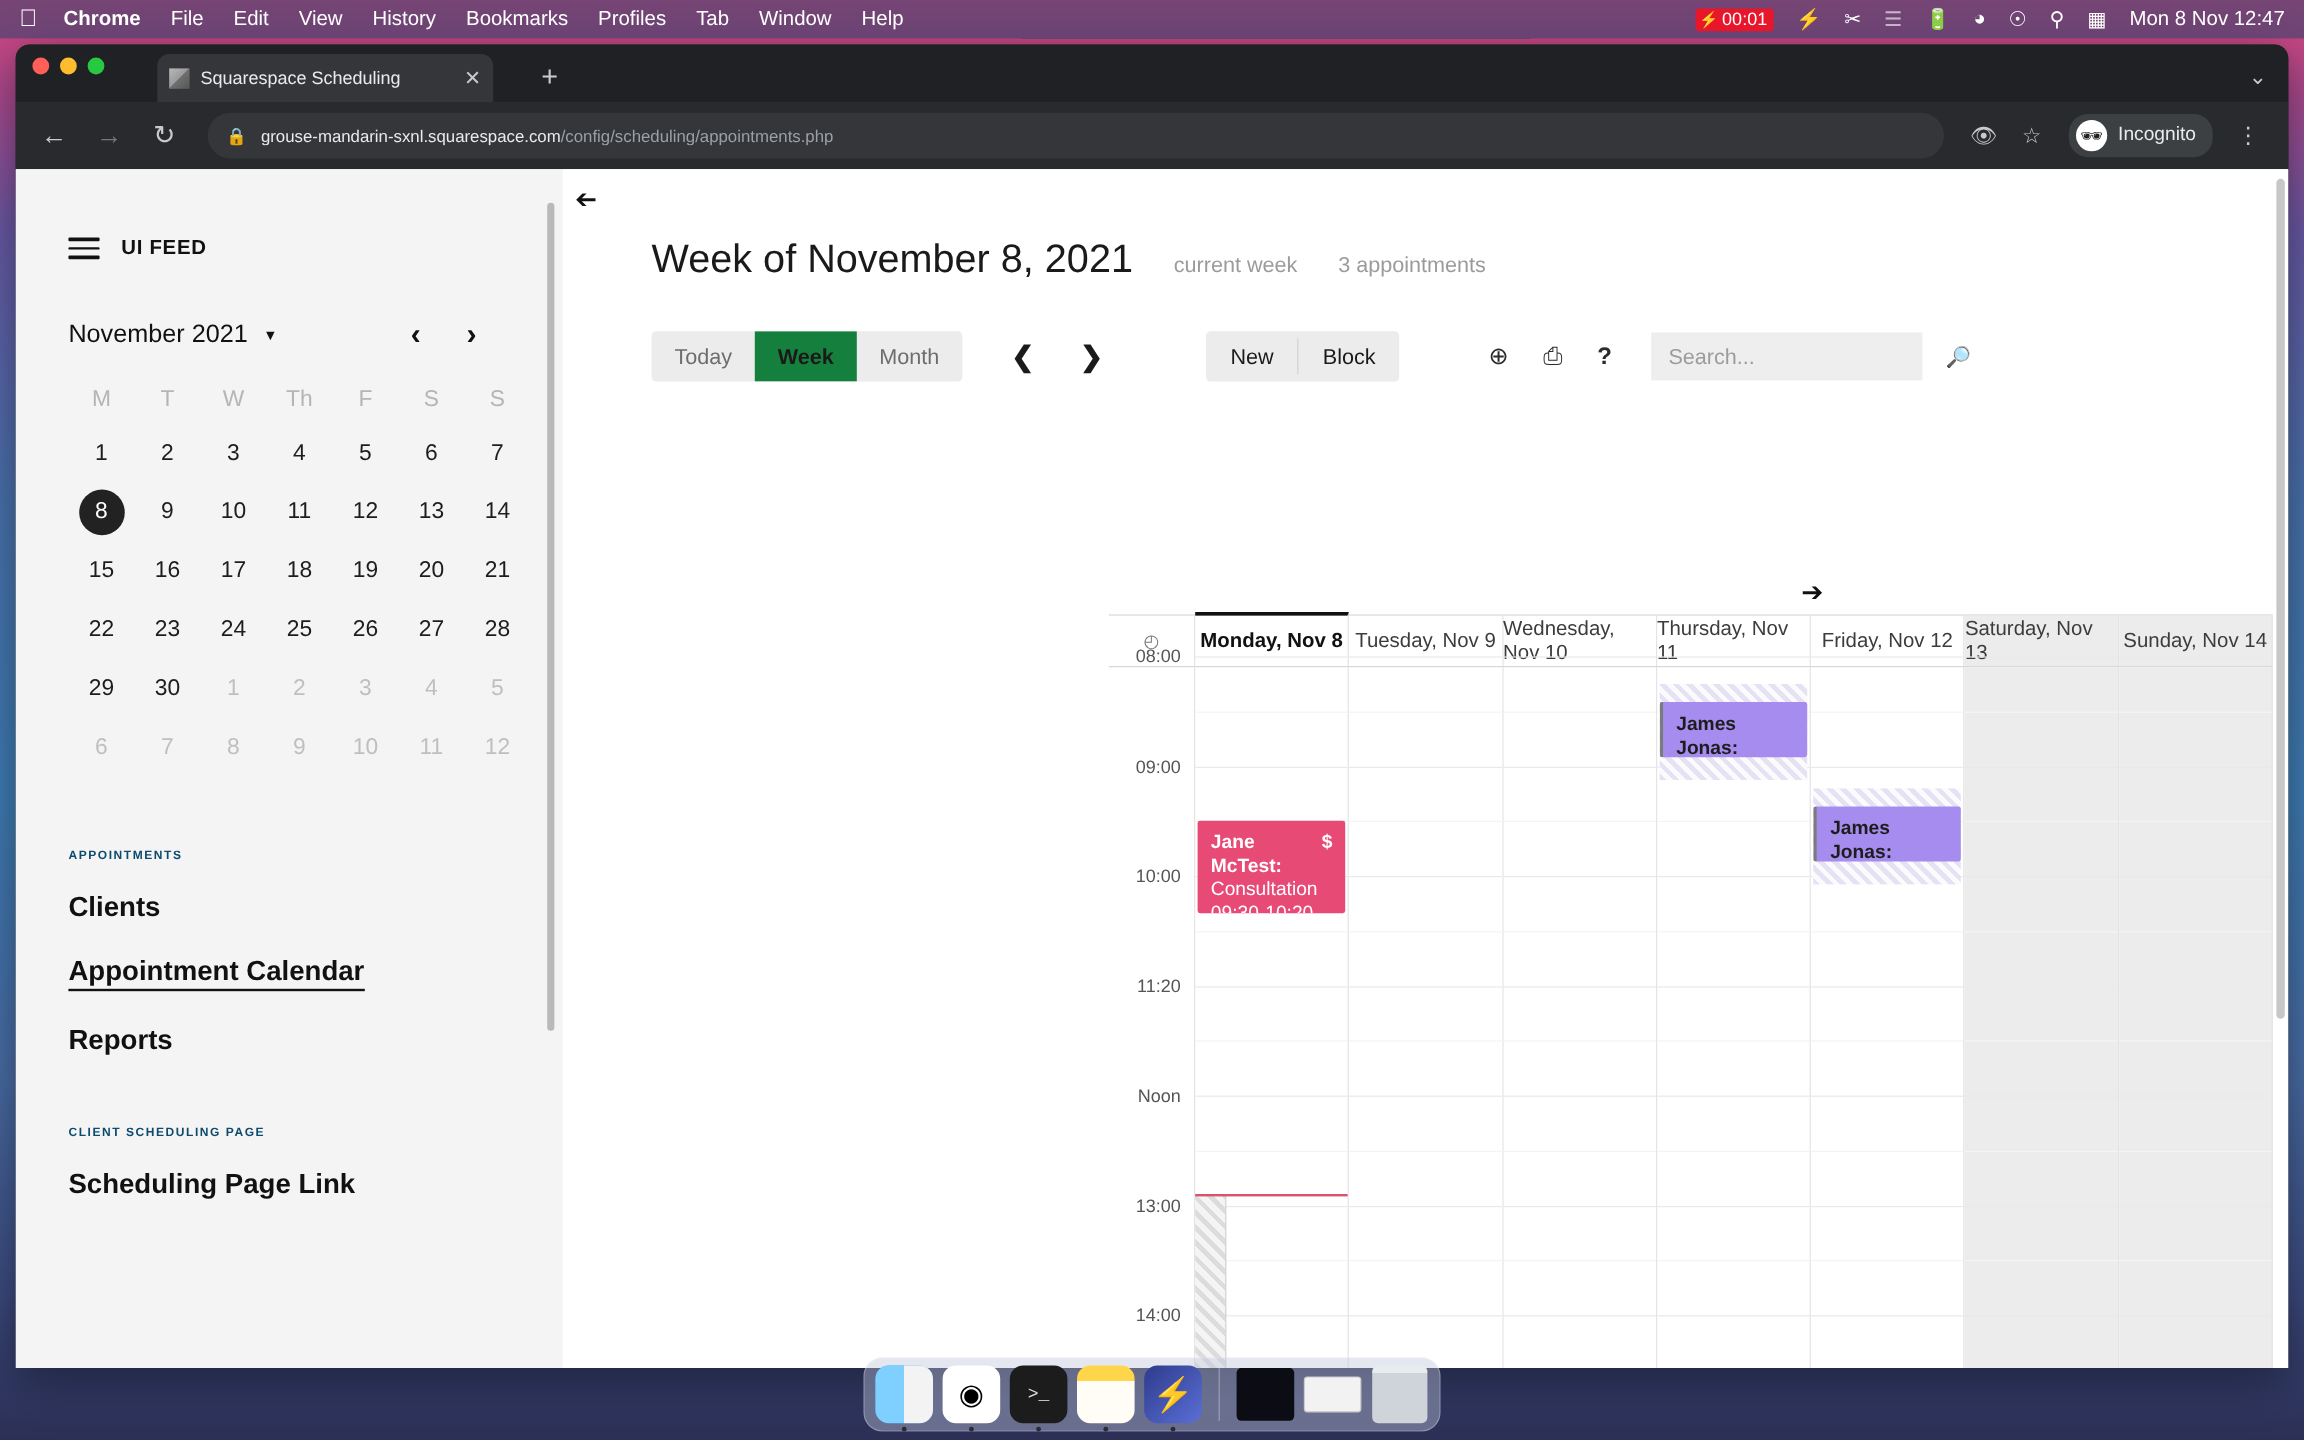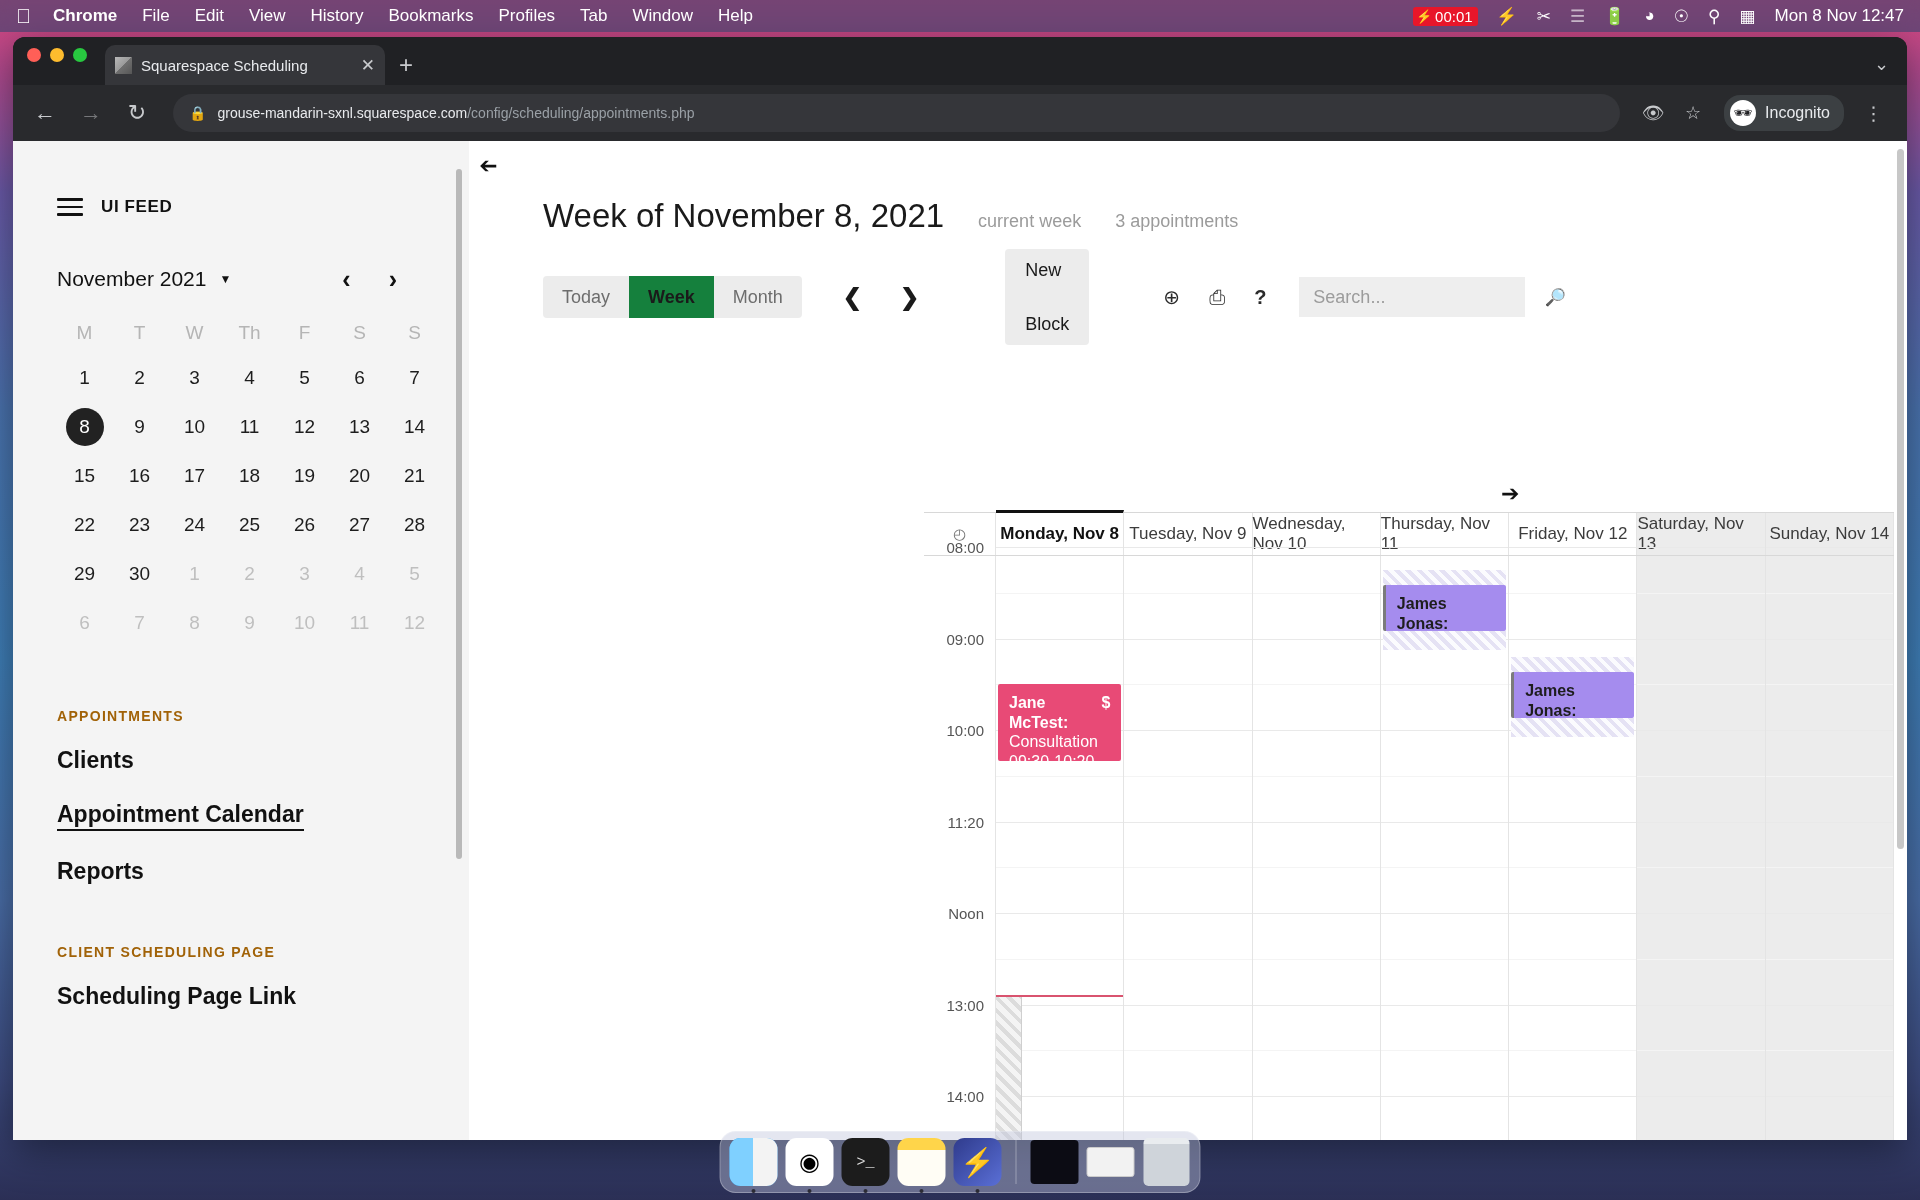--- a/index.html
+++ b/index.html
@@ -42,21 +42,21 @@
   #chrome-window {
     position: absolute; left: 13px; top: 37px; width: 1894px; height: 1103px;
     background: #202124;
     border-radius: 12px 12px 0 0;
     overflow: hidden;
     box-shadow: 0 10px 40px rgba(0,0,0,0.45);
     z-index: 10;
   }
   #tabstrip {
     height: 48px; position: relative; background: #202124;
-    display: flex; align-items: flex-end; padding-left: 14px;
+    display: flex; align-items: flex-end; padding-left: 14px; gap: 26px;
   }
   .traffic { display: flex; align-items: center; gap: 9px; height: 48px; padding-bottom: 12px; }
   .tl { width: 14px; height: 14px; border-radius: 50%; }
   .tl.red { background: #ff5f57; }
   .tl.yellow { background: #febc2e; }
   .tl.green { background: #28c840; }
   .tab {
     margin-left: 18px; height: 40px; width: 280px;
     background: #35363a; border-radius: 10px 10px 0 0;
     display: flex; align-items: center; padding: 0 10px; gap: 9px;
@@ -136,21 +136,21 @@
   .cal-grid .day.muted { color: #bfbfbf; }
   .cal-grid .day.sel { position: relative; color: #fff; }
   .cal-grid .day.sel::before {
     content: ""; position: absolute; width: 38px; height: 38px; border-radius: 50%;
     background: #222; z-index: 0;
   }
   .cal-grid .day.sel span { position: relative; z-index: 1; }
 
   .side-section { margin-top: 60px; }
   .side-section.two { margin-top: 32px; }
-  .side-cap { font-size: 14px; letter-spacing: 1.3px; color: #a16207; font-weight: bold; margin-bottom: 23px; }
+  .side-cap { font-size: 10px; letter-spacing: 1.3px; color: #0c4a6e; font-weight: bold; margin-bottom: 23px; }
   .side-link { font-size: 23px; font-weight: bold; color: #111; margin-bottom: 27px; display: inline-block; }
   .side-link.active { border-bottom: 2.5px solid #111; padding-bottom: 1px; }
   .side-link-wrap { display: block; }
 
   
   #main { flex: 1; position: relative; background: #fff; overflow: hidden; }
   #main-scroll-v {
     position: absolute; right: 3px; top: 8px; width: 7px; height: 700px;
     background: #c7c7c7; border-radius: 4px; z-index: 30;
   }
@@ -163,21 +163,21 @@
 
   .toolbar { display: flex; align-items: center; height: 42px; position: relative; }
   .segbar { display: flex; background: #ececec; border-radius: 4px; overflow: hidden; }
   .segbar .seg {
     padding: 0 19px; height: 42px; line-height: 42px; font-size: 18px; color: #6d6d6d;
   }
   .segbar .seg.on { background: #15803d; color: #1a1a1a; font-weight: bold; }
   .arrows { display: flex; gap: 38px; margin-left: 41px; }
   .arrows span { font-size: 23px; color: #1a1a1a; font-weight: bold; line-height: 42px; }
 
-  .newblock { display: flex; background: #ececec; border-radius: 4px; margin-left: 86px; overflow: hidden; flex-direction: column; }
+  .newblock { display: flex; background: #ececec; border-radius: 4px; margin-left: 86px; overflow: hidden; }
   .newblock .nb { padding: 0 20px; height: 42px; line-height: 42px; font-size: 18px; color: #1a1a1a; }
   .newblock .sep { width: 1px; background: #d2d2d2; margin: 6px 0; }
 
   .tool-icons { display: flex; align-items: center; gap: 29px; margin-left: 74px; }
   .tool-icons .ti { font-size: 20px; color: #2b2b2b; line-height: 1; }
 
   .searchbox {
     margin-left: 33px; width: 226px; height: 40px; background: #eeeeee;
     display: flex; align-items: center; padding: 0 14px;
   }

